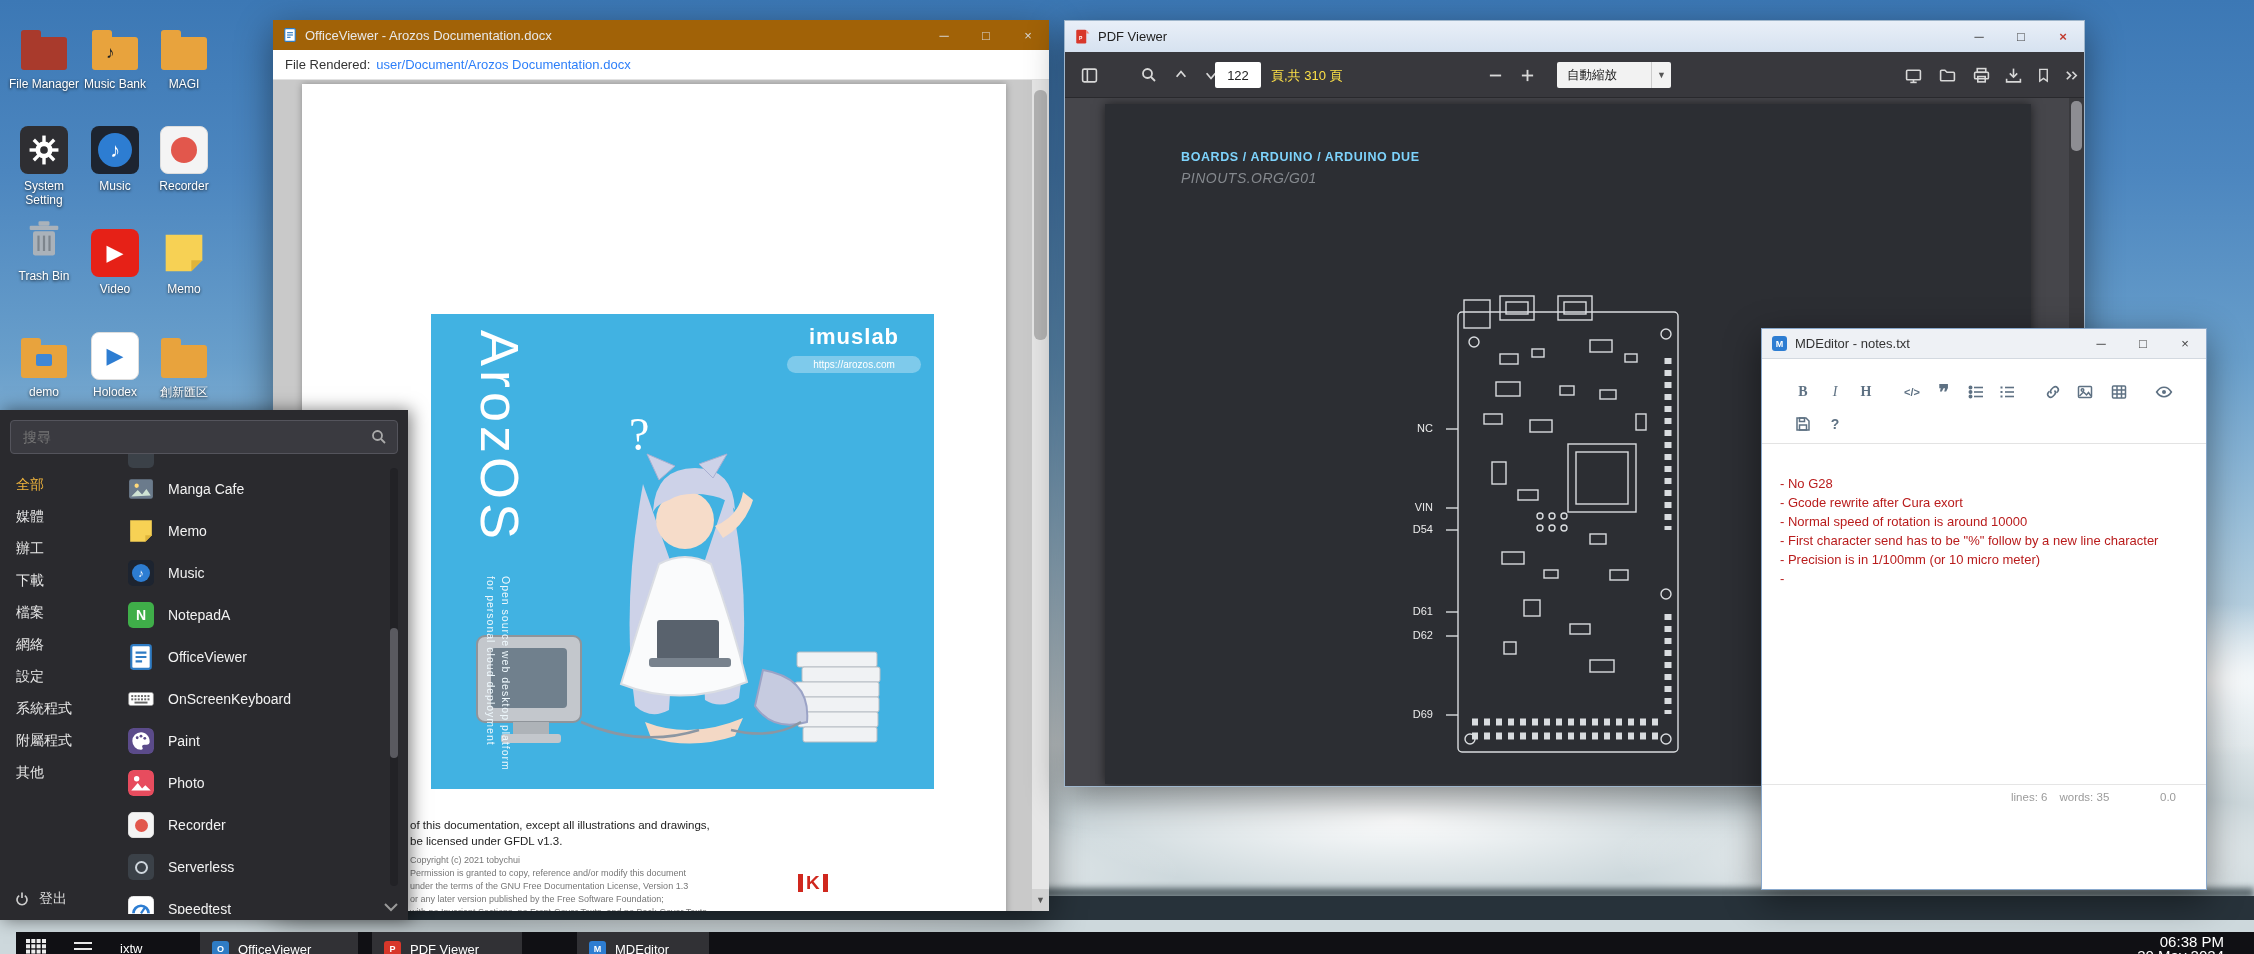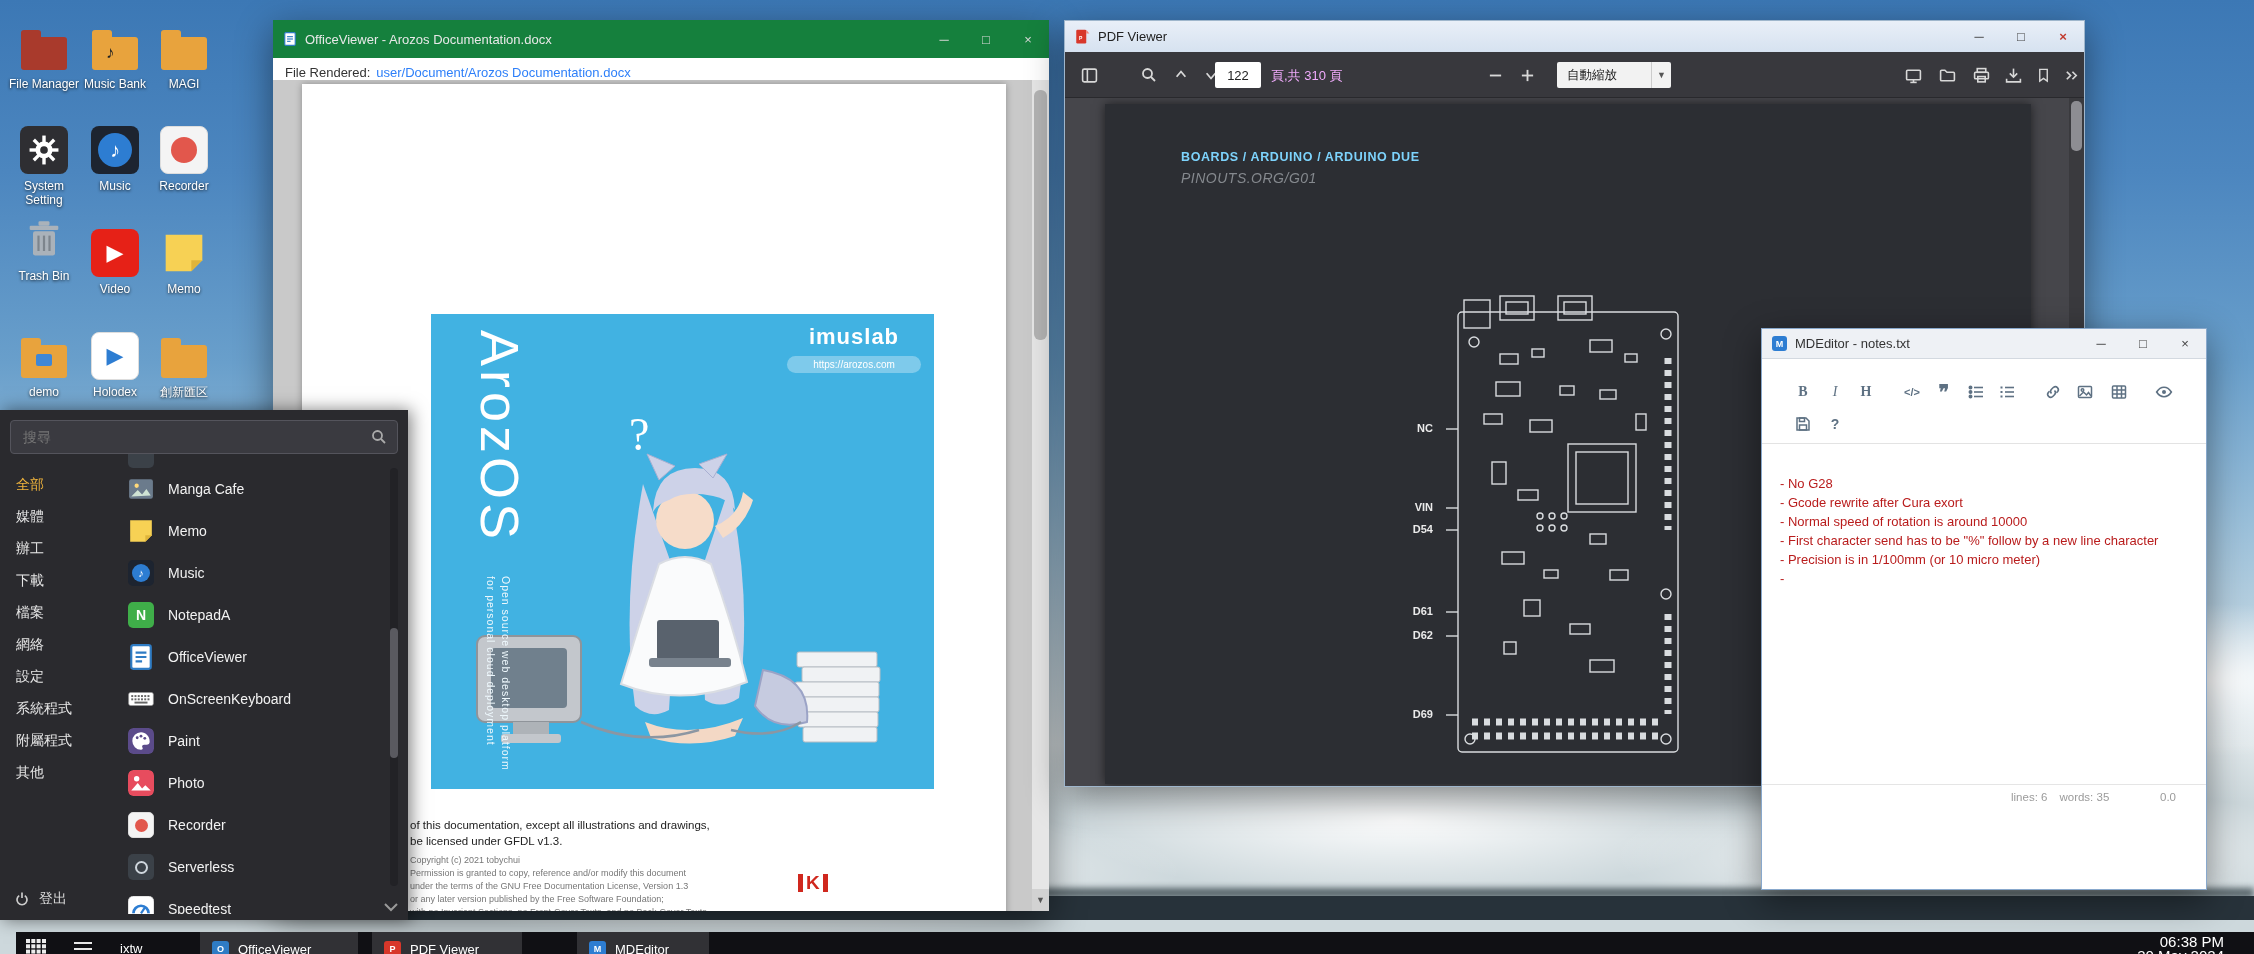--- a/index.html
+++ b/index.html
@@ -24,21 +24,21 @@
   .sq28 { width:26px; height:26px; border-radius:5px; flex:0 0 26px; display:flex; align-items:center; justify-content:center; }
 
   
   .win { position:absolute; box-shadow:0 10px 34px rgba(0,0,0,.45); overflow:hidden; }
   .titlebar { display:flex; align-items:center; gap:8px; padding-left:10px; font-size:13px; }
   .wbtns { margin-left:auto; display:flex; height:100%; }
   .wbtn { width:42px; height:100%; display:flex; align-items:center; justify-content:center; font-size:13px; cursor:default; }
 
   
   #win-office { left:273px; top:20px; width:776px; height:891px; background:#c9c9c9; z-index:10; }
-  #ov-title { height:38px; background:#15803d; color:#e8e8e8; }
+  #ov-title { height:30px; background:#a16207; color:#e8e8e8; }
   #ov-title .wbtn { color:#d8d8d8; }
   #ov-filebar { height:30px; background:#fff; border-bottom:1px solid #e2e2e2; display:flex; align-items:center; gap:6px; padding-left:12px; font-size:13px; color:#333; }
   #ov-filebar a { color:#2d7ff9; text-decoration:none; }
   #ov-docarea { position:absolute; top:60px; left:0; right:0; bottom:0; background:#c9c9c9; overflow:hidden; }
   #ov-page { position:absolute; left:29px; top:4px; width:704px; height:870px; background:#fff; box-shadow:0 0 7px rgba(0,0,0,.3); }
   #doc-head { position:absolute; right:104px; top:132px; text-align:right; color:#1c1c1c; }
   #doc-head .t { font-size:29px; letter-spacing:.5px; }
   #doc-head .s { font-size:15px; color:#555; margin-top:4px; }
   #doc-head .b { font-size:10px; color:#999; margin-top:4px; }
   #cover { position:absolute; left:129px; top:230px; width:503px; height:475px; background:#41b2e2; overflow:hidden; }
@@ -57,28 +57,28 @@
   .ov-darr { position:absolute; left:0; bottom:0; width:17px; height:22px; background:#d2d2d2; color:#555; font-size:9px; display:flex; align-items:center; justify-content:center; }
 
   
   #win-pdf { left:1064px; top:20px; width:1021px; height:767px; background:#46464b; z-index:20; border:1px solid #9fb6cc; }
   #pdf-title { height:31px; background:linear-gradient(#e9eff8,#d6e2f0); color:#222; }
   #pdf-title .wbtn { color:#444; }
   #pdf-title .close { color:#c23b2e; font-weight:bold; }
   #pdf-toolbar { position:relative; height:46px; background:#38383d; border-bottom:1px solid #29292d; }
   .pt { position:absolute; top:13px; width:20px; height:20px; display:flex; align-items:center; justify-content:center; }
   #pdf-pageinput { position:absolute; left:150px; top:10px; width:46px; height:26px; border:none; border-radius:2px; background:#fff; color:#222; font-size:13px; text-align:center; }
-  #pdf-pagecount { position:absolute; left:206px; top:15px; color:#f0abfc; font-size:13px; white-space:nowrap; }
+  #pdf-pagecount { position:absolute; left:206px; top:15px; color:#fde047; font-size:13px; white-space:nowrap; }
   #pdf-zoom { position:absolute; left:492px; top:10px; width:114px; height:26px; background:#f2f2f2; border-radius:2px; color:#222; font-size:12.5px; display:flex; align-items:center; padding-left:10px; }
   #pdf-zoom .chev { margin-left:auto; width:20px; height:100%; border-left:1px solid #ccc; display:flex; align-items:center; justify-content:center; color:#555; font-size:9px; }
   #pdf-content { position:absolute; top:77px; left:0; right:0; bottom:0; background:#46464b; overflow:hidden; }
   #pdf-page { position:absolute; left:40px; top:6px; width:926px; height:680px; background:#2c2e33; box-shadow:0 0 10px rgba(0,0,0,.55); }
   #pdf-bread { position:absolute; left:76px; top:46px; color:#7dd3fc; font-size:12.5px; letter-spacing:.6px; font-weight:bold; }
   #pdf-src { position:absolute; left:76px; top:66px; color:#85898e; font-size:14px; font-style:italic; letter-spacing:.5px; }
-  .pin { position:absolute; width:60px; left:268px; text-align:right; color:#ebebeb; font-size:11px; font-weight:bold; }
+  .pin { position:absolute; width:60px; left:268px; text-align:right; color:#ebebeb; font-size:11px; font-weight:normal; }
   .pdf-scroll { position:absolute; right:0; top:0; bottom:0; width:15px; background:#3a3a3e; }
   .pdf-thumb { position:absolute; left:2px; top:3px; width:11px; height:50px; background:#8d8d92; border-radius:5px; }
 
   
   #win-md { left:1761px; top:328px; width:446px; height:562px; background:#fff; z-index:30; border:1px solid #88a8cc; }
   #md-title { height:30px; background:#eef1f5; border-bottom:1px solid #d3d9e0; color:#333; }
   #md-title .wbtn { color:#444; }
   #md-toolbar { position:relative; height:85px; border-bottom:1px solid #e3e3e3; background:#fff; }
   .mi { position:absolute; width:22px; height:22px; display:flex; align-items:center; justify-content:center; color:#5e7183; font-size:14px; }
   .mi b { font-family:"Liberation Serif", serif; }

